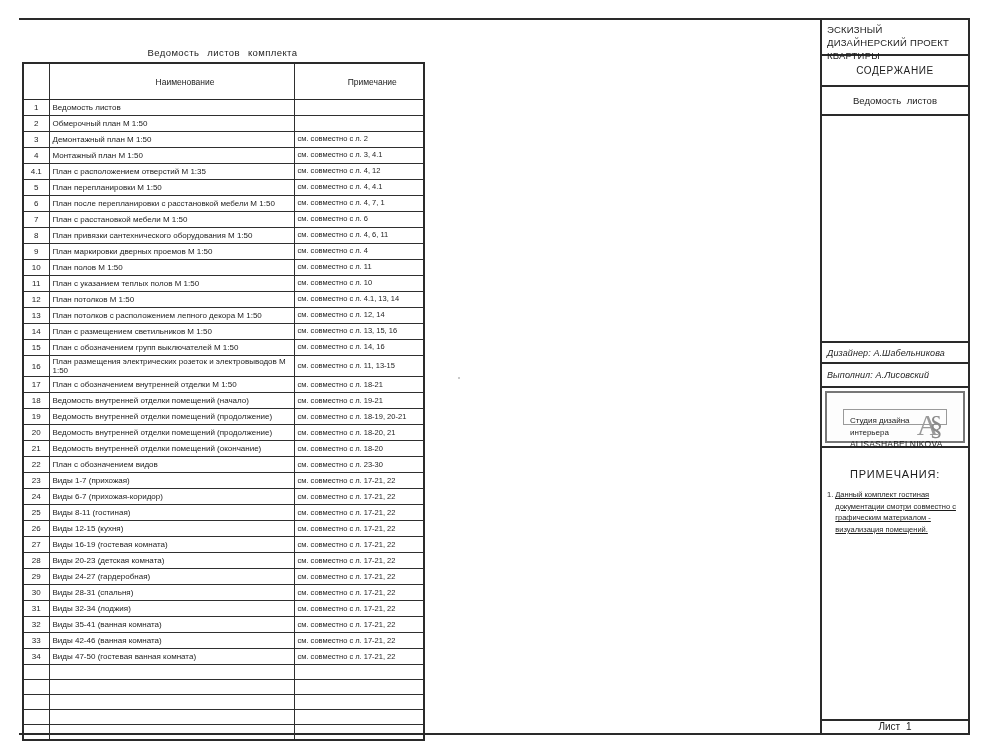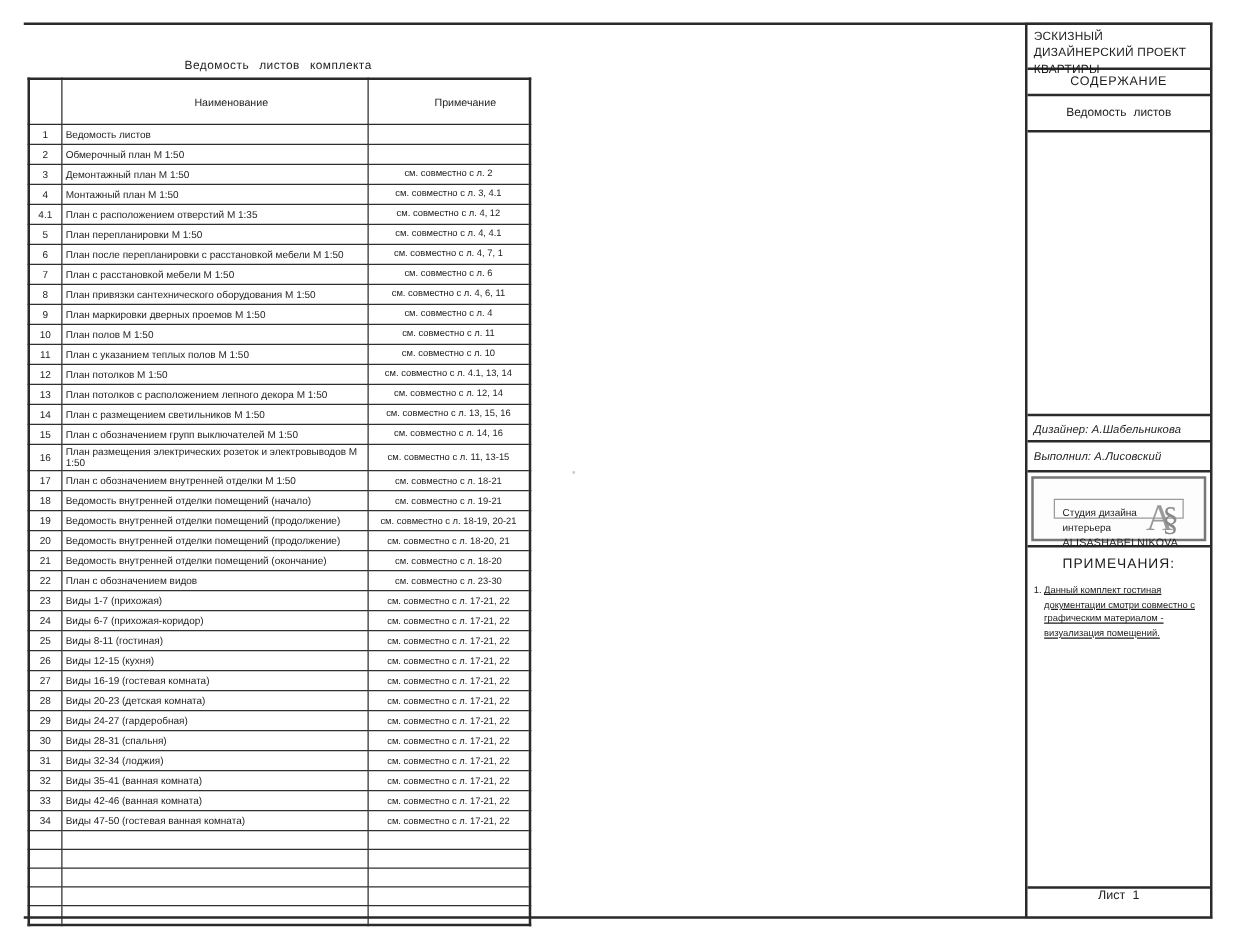--- a/index.html
+++ b/index.html
@@ -28,49 +28,49 @@
   }
   table.sheets th{
     height:33px;font-weight:normal;font-size:8.5px;text-align:center;
     border-bottom:1.5px solid #2a2a2a;
     padding-left:28px;
   }
   table.sheets td{
     height:13px;font-size:8px;line-height:1.15;padding:1px 3px;
   }
   table.sheets td.c-num{text-align:center;padding:1px 1px;}
-  table.sheets td.c-note{font-size:7.5px;text-align:center;}
+  table.sheets td.c-note{font-size:7.5px;}
   table.sheets tr.empty td{height:12px;}
   
   .titleblock{
     position:absolute;left:820px;top:18px;width:150px;height:717px;
     box-sizing:border-box;border:2px solid #2a2a2a;
     display:flex;flex-direction:column;background:#fff;
   }
   .tb-sec{box-sizing:border-box;border-bottom:2px solid #2a2a2a;flex:0 0 auto;}
   .tb-sec.last{border-bottom:none;flex:0 0 auto;}
   .tb-project{height:36px;padding:4px 4px 0 5px;font-size:9.5px;line-height:1.35;letter-spacing:.2px;}
-  .tb-contents{height:21px;display:flex;align-items:center;justify-content:center;font-size:10px;letter-spacing:.6px;}
+  .tb-contents{height:31px;display:flex;align-items:center;justify-content:center;font-size:10px;letter-spacing:.6px;}
   .tb-subsection{height:29px;display:flex;align-items:center;justify-content:center;font-size:9.5px;word-spacing:3px;}
   .tb-spacer{height:227px;}
   .tb-designer,.tb-executor{display:flex;align-items:center;padding-left:5px;font-size:9px;letter-spacing:.1px;font-style:italic;}
   .tb-designer{height:21px;}
   .tb-executor{height:24px;}
   .tb-logo{height:60px;padding:3px;}
   .logo-box{height:100%;box-sizing:border-box;border:2px solid #777;padding:16px;background:#fdfdfd;}
   .logo-inner{height:100%;box-sizing:border-box;border:1px solid #9a9a9a;position:relative;padding:5px 4px 0 6px;}
   .studio-line{font-size:8px;line-height:1.45;}
   .studio-brand{font-size:8.5px;letter-spacing:.2px;margin-top:1px;}
   .monogram{
     position:absolute;right:3px;top:0px;color:#9a9a9a;
     font-family:"Liberation Serif", serif;line-height:1;
   }
   .mono-a{font-size:30px;}
   .mono-s{font-size:27px;margin-left:-9px;color:#8a8a8a;}
-  .tb-notes{height:273px;padding-top:7px;}
+  .tb-notes{height:273px;padding-top:20px;}
   .notes-title{text-align:center;font-size:11px;letter-spacing:.8px;}
   .note{display:flex;margin:9px 6px 0 5px;font-size:7.5px;line-height:1.55;}
   .note-num{margin-right:2px;flex:0 0 auto;}
   .note-text{flex:1 1 auto;text-decoration:underline;}
   .tb-sheet{flex:1 1 auto;display:flex;align-items:center;justify-content:center;font-size:10px;word-spacing:3px;}
   
   .stray-dot{position:absolute;left:458px;top:377px;width:2px;height:2px;background:#c9c9c9;}
 </style>
 </head>
 <body>

